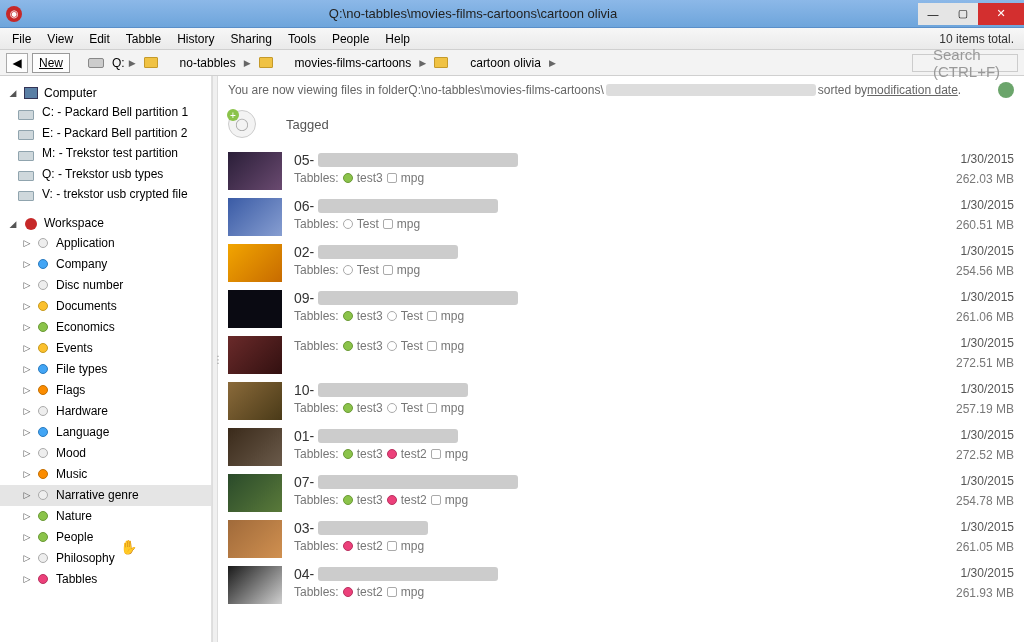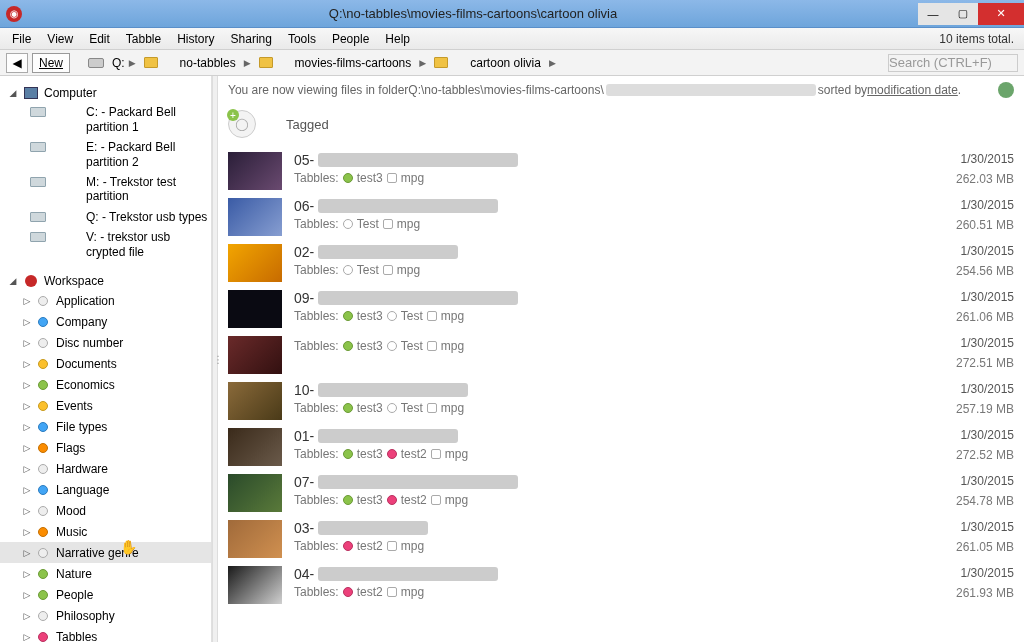--- a/index.html
+++ b/index.html
@@ -22,41 +22,41 @@
 .menubar .total { color: #333; padding-right: 6px; }
 
 
 .toolbar { height: 26px; background: #f3f3f3; border-bottom: 1px solid #d0d0d0; display: flex; align-items: center; padding: 0 6px; gap: 4px; }
 .toolbar .backbtn { width: 22px; height: 20px; border: 1px solid #aaa; background: #fdfdfd; display: flex; align-items: center; justify-content: center; }
 .toolbar .newbtn { height: 20px; border: 1px solid #999; background: #fdfdfd; padding: 0 6px; display: flex; align-items: center; text-decoration: underline; }
 .toolbar .diskicon { width: 16px; height: 10px; background: #ccc; border: 1px solid #888; border-radius: 2px; margin-left: 14px; }
 .toolbar .crumb { display: flex; align-items: center; gap: 22px; padding: 0 4px; }
 .toolbar .folder-icon { width: 14px; height: 11px; background: #f0c243; border: 1px solid #c59a2a; border-radius: 1px; }
 .toolbar .carrow { color: #666; font-size: 9px; }
-.toolbar .search { margin-left: auto; width: 130px; height: 18px; border: 1px solid #ccc; padding: 0 0; color: #999; font-size: 13px; display: flex; align-items: center; }
+.toolbar .search { margin-left: auto; width: 106px; height: 18px; border: 1px solid #ccc; padding: 0 20px; color: #999; font-size: 15px; display: flex; align-items: center; }
 
 
 .main { display: flex; height: calc(642px - 28px - 22px - 26px); }
 .sidebar { width: 212px; border-right: 1px solid #e0e0e0; overflow-y: auto; font-size: 12px; padding-top: 8px; }
 .tree-row { display: flex; align-items: center; padding: 2px 4px; cursor: pointer; min-height: 18px; }
 .tree-row.selected { background: #e5e5e5; }
 .tree-toggle { width: 10px; color: #555; font-size: 9px; text-align: center; }
 .tree-icon { width: 14px; height: 14px; margin: 0 6px; display: inline-flex; align-items: center; justify-content: center; }
 .bullet { width: 10px; height: 10px; border-radius: 50%; border: 1px solid #999; }
 .bullet.green { background:#8bc34a; border-color:#6b9a36; }
 .bullet.blue { background:#42a5f5; border-color:#2a7bbf; }
 .bullet.yellow { background:#fbc02d; border-color:#c79a1e; }
 .bullet.orange { background:#fb8c00; border-color:#c46f00; }
 .bullet.pink { background:#ec407a; border-color:#b9305f; }
 .bullet.grey { background:#eee; border-color:#aaa; }
 .drive-icon { width: 16px; height: 10px; background: #cfd8dc; border: 1px solid #90a4ae; border-radius: 1px; }
 .computer-icon { width: 14px; height: 12px; background:#5a7fa5; border:1px solid #335; }
 .workspace-icon { width:12px; height:12px; border-radius:50%; background:#c62828; position:relative; }
 .tree-label { flex:1; line-height:1.2; }
-.tree-drive { padding-left: 30px; display:flex; align-items:flex-start; padding-top:3px; padding-bottom:3px;gap:32px;}
+.tree-drive { padding-left: 18px; display:flex; align-items:flex-end; padding-top:3px; padding-bottom:3px;}
 .tree-drive .drive-icon { margin-right:8px; flex-shrink:0; margin-top:2px; }
 .tree-cat { padding-left: 22px; display:flex; align-items:center; height:21px; }
 .tree-cat .tree-toggle { width:10px; }
 .tree-cat .bullet { margin: 0 8px 0 6px; flex-shrink:0; }
 
 .splitter { width:6px; background:#f0f0f0; cursor:col-resize; border-left:1px solid #ddd; border-right:1px solid #ddd; position:relative; }
 .splitter::after { content:"⋮"; color:#999; font-size:10px; position:absolute; top:50%; left:0; transform:translateY(-50%); }
 
 .content { flex:1; overflow-y:auto; }
 .infobar { padding: 6px 10px 8px 10px; color:#666; font-size:12px; display:flex; align-items:center; }

